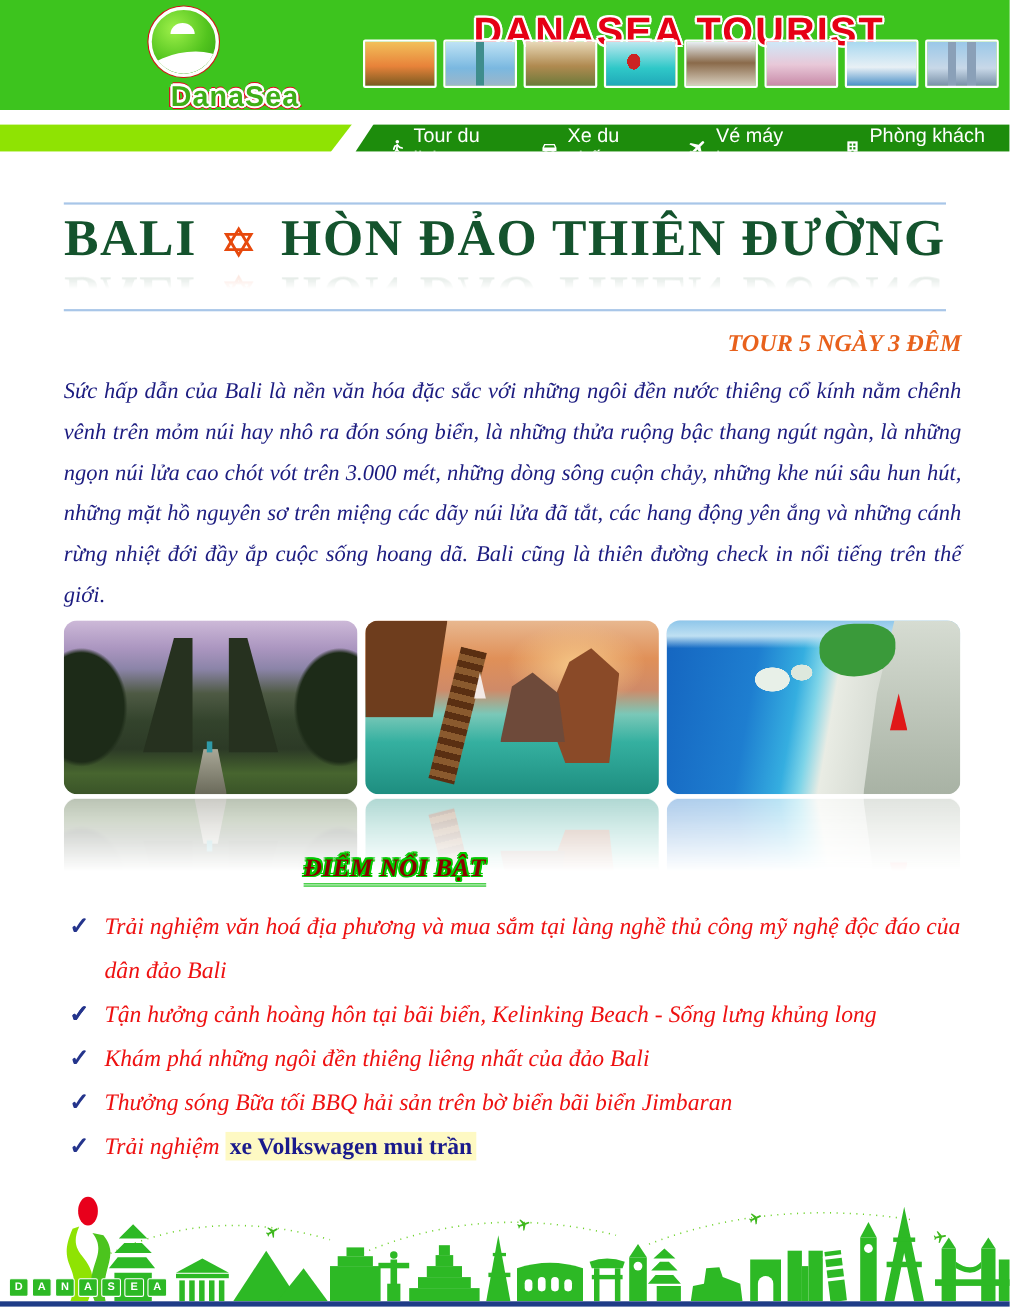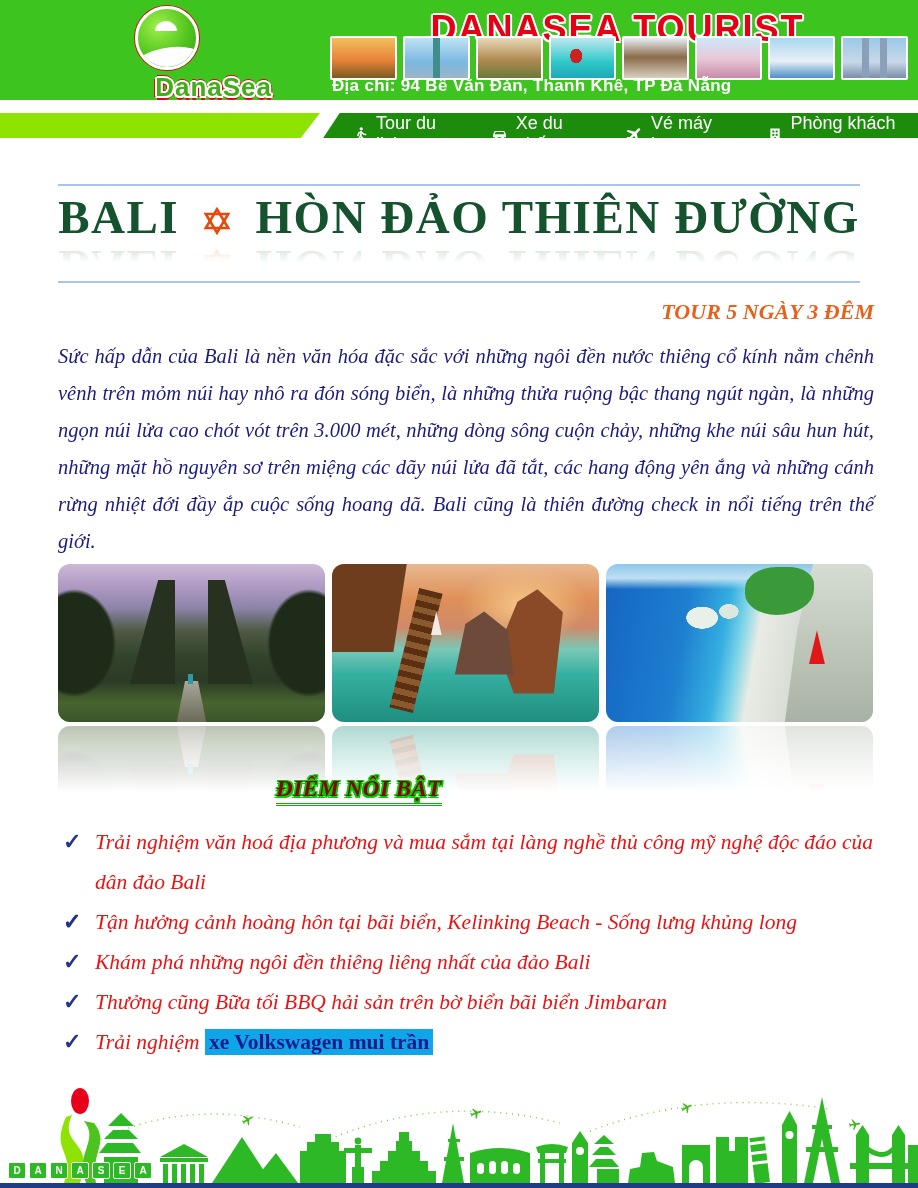--- a/index.html
+++ b/index.html
@@ -110,21 +110,21 @@
       font-weight:bold;font-size:23px;letter-spacing:.5px;padding-bottom:1px;
       border-bottom:3px double #00bb00;
       text-shadow:-1.5px -1.5px 0 #00cc00,1.5px -1.5px 0 #00cc00,-1.5px 1.5px 0 #00cc00,
                   1.5px 1.5px 0 #00cc00,0 -1.5px 0 #00cc00,0 1.5px 0 #00cc00,
                   -1.5px 0 0 #00cc00,1.5px 0 0 #00cc00;font-style:italic;}
   .highlights-list{list-style:none;margin:16px 44px 0 0;padding:0 0 0 95px;}
   .highlights-list li{position:relative;color:#ee1111;font-family:"Liberation Serif",serif;
       font-style:italic;font-size:21.5px;line-height:40px;max-width:785px;}
   .highlights-list li .check{position:absolute;left:-32px;top:0;color:#24348c;
       font-style:normal;font-weight:bold;font-size:22px;}
-  .hl-mark{background:#0ea5e9;color:#1a1a8c;font-style:normal;font-weight:bold;padding:1px 4px;}
+  .hl-mark{background:#fef9c3;color:#1a1a8c;font-style:normal;font-weight:bold;padding:1px 4px;}
 
   
   .footer{position:absolute;left:0;bottom:5px;width:918px;height:96px;}
   .footer svg{position:absolute;left:0;bottom:0;}
   .footer-logo-letters{position:absolute;left:8px;bottom:4px;display:flex;gap:3px;}
   .letter-box{width:16px;height:15px;background:#2db925;border:1px solid #fff;border-radius:2px;
       color:#fff;font-size:10px;font-weight:bold;display:flex;align-items:center;justify-content:center;}
   .bottom-bar{position:absolute;left:0;bottom:0;width:918px;height:5px;background:#1f3c87;}
 </style>
 </head>
@@ -143,21 +143,20 @@
   <div class="photo-strip">
     <div class="thumb t1"></div>
     <div class="thumb t2"></div>
     <div class="thumb t3"></div>
     <div class="thumb t4"></div>
     <div class="thumb t5"></div>
     <div class="thumb t6"></div>
     <div class="thumb t7"></div>
     <div class="thumb t8"></div>
   </div>
-  <div class="address">Địa chỉ: 94 Bế Văn Đàn, Thanh Khê, TP Đà Nẵng</div>
 </div>
 
 <div class="navbar">
   <div class="nav-right">
     <div class="nav-items">
       <div class="nav-item">
         <span>
           <svg width="17" height="17" viewBox="0 0 24 24">
               <circle cx="13" cy="4" r="2.3" fill="#fff"></circle>
               <g fill="none" stroke="#fff" stroke-width="2.2" stroke-linecap="round">
@@ -264,21 +263,21 @@
     <li>
       <span class="check">✓</span>
       <span>Tận hưởng cảnh hoàng hôn tại bãi biển, Kelinking Beach  - Sống lưng khủng long</span>
     </li>
     <li>
       <span class="check">✓</span>
       <span>Khám phá những ngôi đền thiêng liêng nhất của đảo Bali</span>
     </li>
     <li>
       <span class="check">✓</span>
-      <span>Thưởng cũng Bữa tối BBQ hải sản trên bờ biển bãi biển Jimbaran</span>
+      <span>Thưởng sóng Bữa tối BBQ hải sản trên bờ biển bãi biển Jimbaran</span>
     </li>
     <li>
       <span class="check">✓</span>
       <span>Trải nghiệm </span><span class="hl-mark">xe Volkswagen mui trần</span>
     </li>
   </ul>
 </div>
 
 <div class="footer">
   <svg width="918" height="96" viewBox="0 0 918 96">

